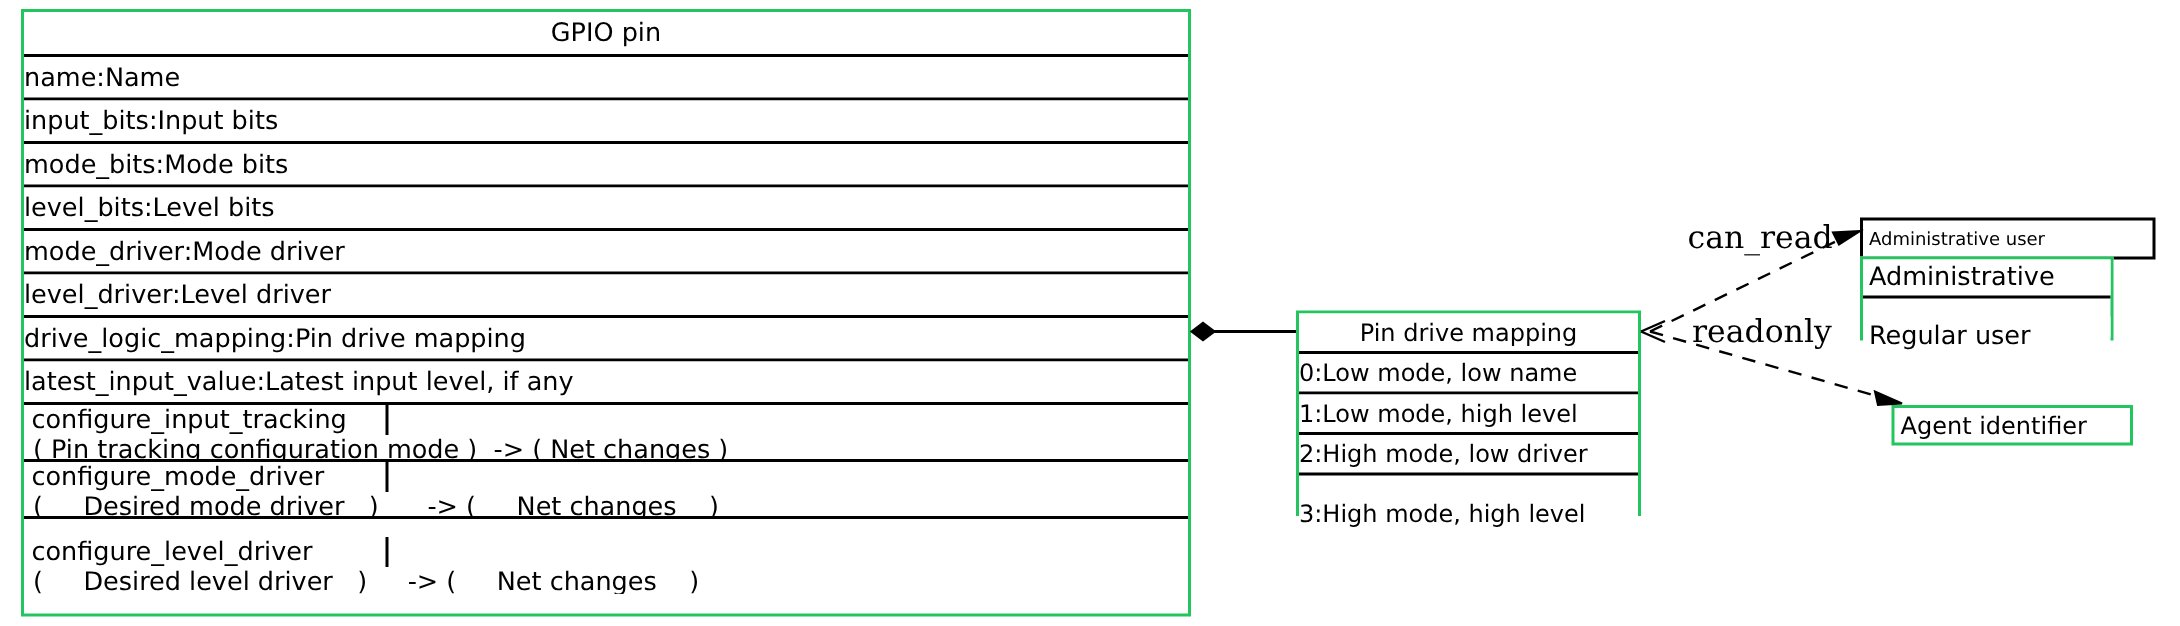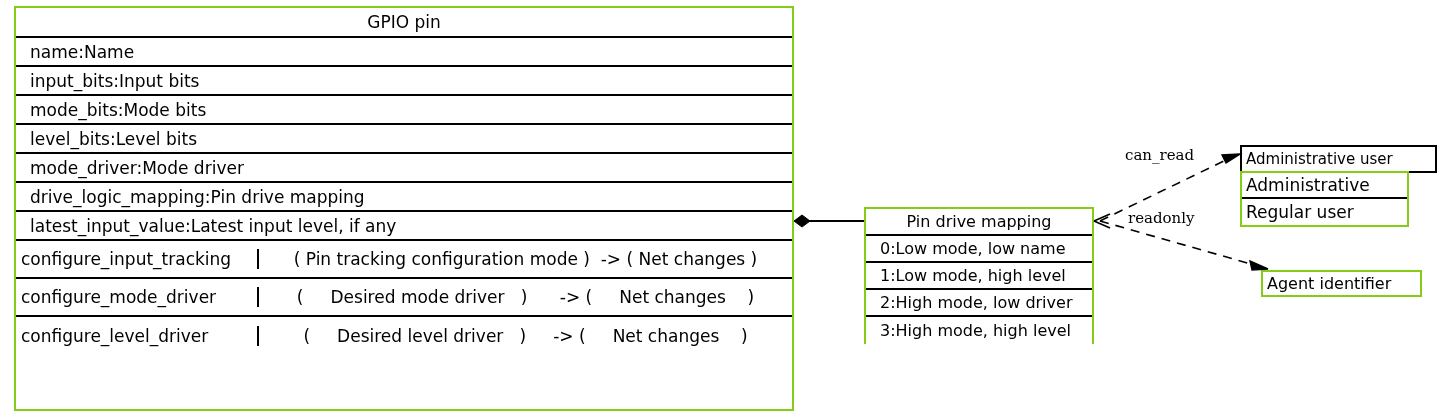--- a/index.html
+++ b/index.html
@@ -18,60 +18,62 @@
     height: 417px;
     background: #ffffff;
     overflow: hidden;
   }
 
   
   .uml-box {
     position: absolute;
     box-sizing: border-box;
     background: #ffffff;
-    border: 2px solid #84cc16;
+    border: 2px solid #22c55e;
   }
   .uml-row {
     box-sizing: border-box;
     border-bottom: 2px solid #000000;
     background: #ffffff;
     display: flex;
     align-items: center;
     white-space: nowrap;
     overflow: hidden;
   }
   .uml-row:last-child {
     border-bottom: none;
+    margin-top: 12px;
   }
   .row-title {
     justify-content: center;
   }
   .row-attr {
-    padding-left: 14px;
+    padding-left: 0;
   }
 
   
   #gpio-class {
     left: 14px;
     top: 6px;
     width: 780px;
     height: 405px;
   }
   #gpio-class .uml-row {
     height: 29px;
     font-size: 17px;
   }
   #gpio-class .uml-row.title-row {
     height: 30px;
   }
   #gpio-class .uml-row.method-row {
     height: 38px;
     padding-left: 0;
     display: flex;
-    align-items: center;
+    align-items: flex-start;
+    flex-direction: column;
   }
   .method-name {
     box-sizing: border-box;
     width: 243px;
     min-width: 243px;
     border-right: 2px solid #000000;
     display: flex;
     align-items: center;
     padding-left: 5px;
     font-size: 17px;
@@ -105,21 +107,21 @@
     left: 1240px;
     top: 145px;
     width: 197px;
     height: 28px;
     box-sizing: border-box;
     border: 2px solid #000000;
     background: #ffffff;
     display: flex;
     align-items: center;
     padding-left: 4px;
-    font-size: 15px;
+    font-size: 12px;
     white-space: nowrap;
     position: absolute;
   }
   #admin-user-body {
     left: 1240px;
     top: 171px;
     width: 169px;
     height: 56px;
   }
   #admin-user-body .uml-row {
@@ -148,21 +150,21 @@
     top: 0;
     width: 1453px;
     height: 417px;
     pointer-events: none;
   }
 
   
   .edge-label {
     position: absolute;
     font-family: "DejaVu Serif", serif;
-    font-size: 15px;
+    font-size: 21px;
     color: #000000;
     white-space: nowrap;
     background: transparent;
   }
   #label-can-read {
     left: 1125px;
     top: 146px;
   }
   #label-readonly {
     left: 1128px;
@@ -175,20 +177,21 @@
 <div id="canvas">
 
   <div class="uml-box" id="gpio-class">
     <div class="uml-row title-row row-title">GPIO pin</div>
 
     <div class="uml-row row-attr">name:Name</div>
     <div class="uml-row row-attr">input_bits:Input bits</div>
     <div class="uml-row row-attr">mode_bits:Mode bits</div>
     <div class="uml-row row-attr">level_bits:Level bits</div>
     <div class="uml-row row-attr">mode_driver:Mode driver</div>
+    <div class="uml-row row-attr">level_driver:Level driver</div>
     <div class="uml-row row-attr">drive_logic_mapping:Pin drive mapping</div>
     <div class="uml-row row-attr">latest_input_value:Latest input level, if any</div>
 
     <div class="uml-row method-row">
       <div class="method-name">configure_input_tracking</div>
       <div class="method-sig">( Pin tracking configuration mode )  -&gt; ( Net changes )</div>
     </div>
 
     <div class="uml-row method-row">
       <div class="method-name">configure_mode_driver</div>

